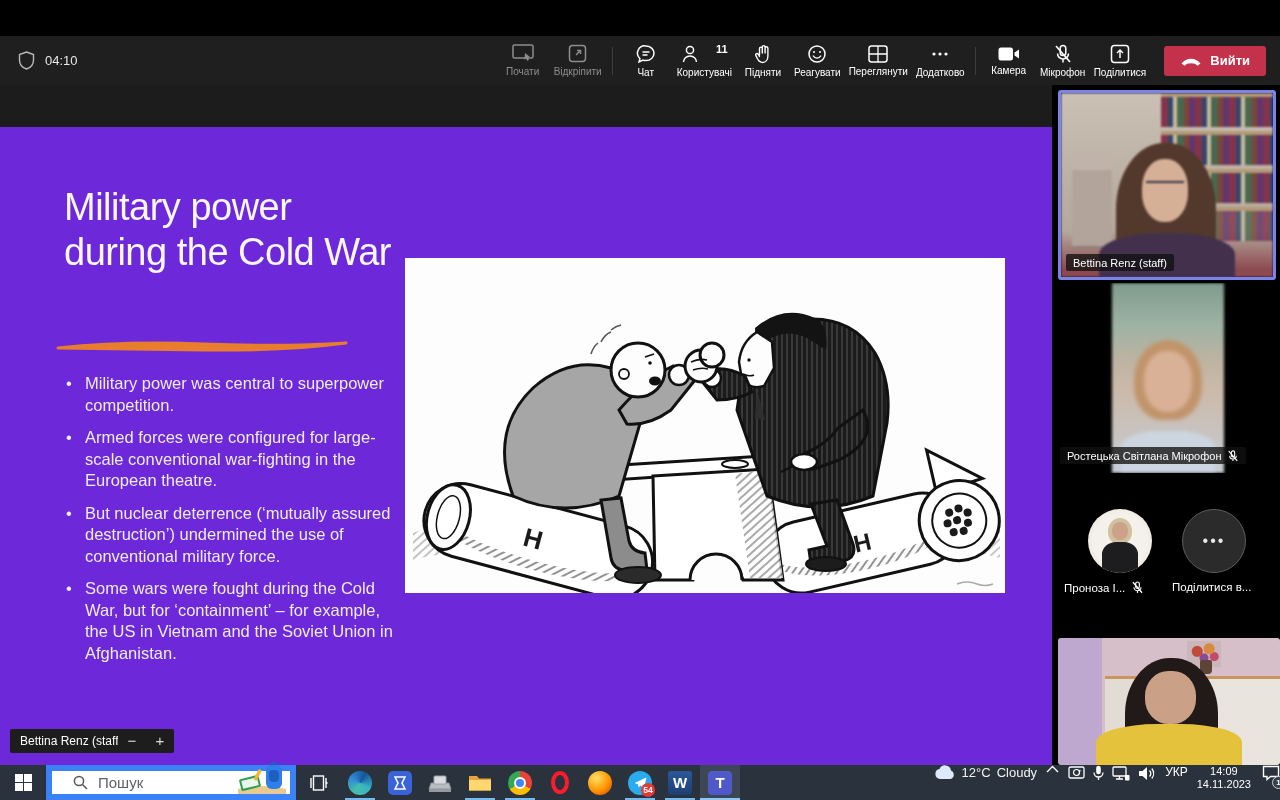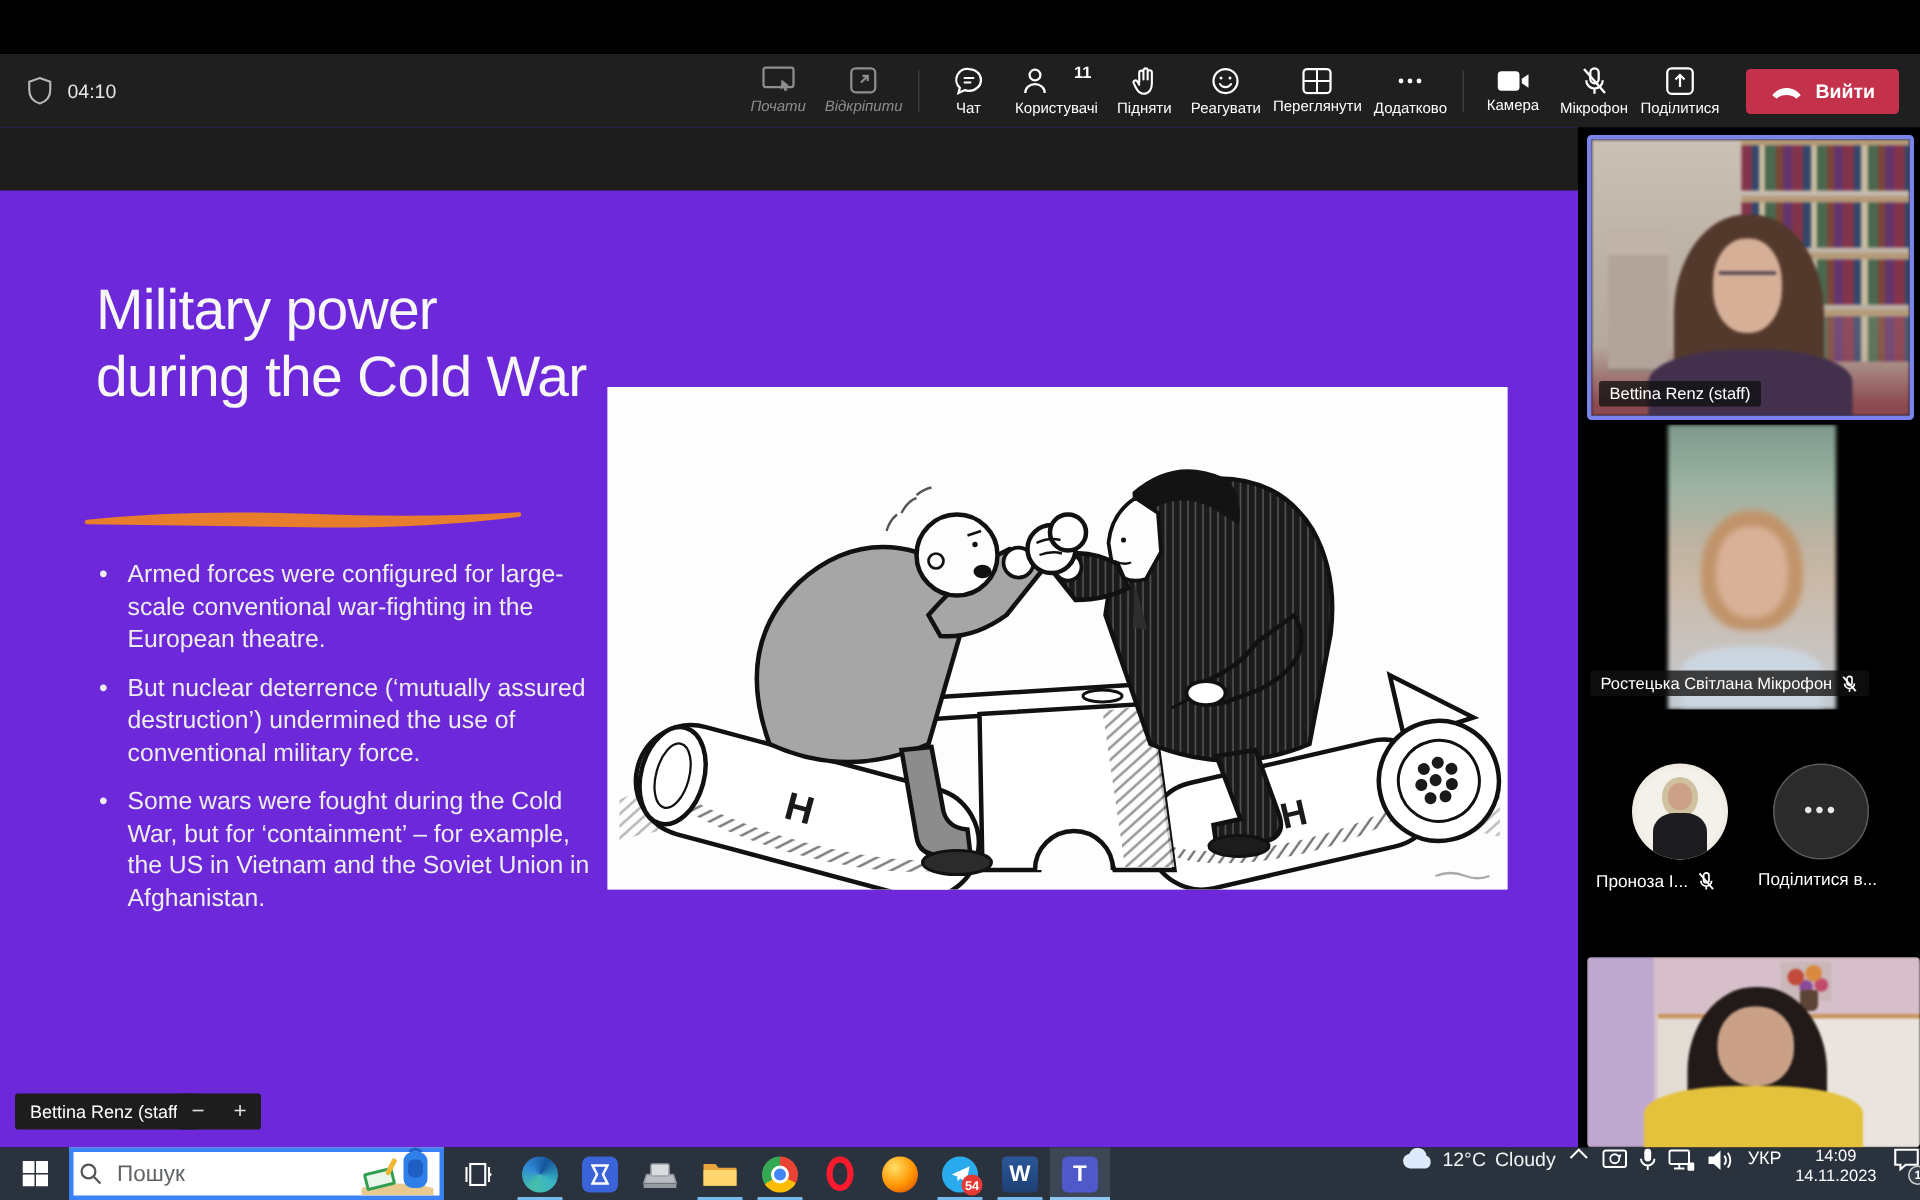--- a/index.html
+++ b/index.html
@@ -16,21 +16,21 @@
 
   
   .toolbar { position:absolute; top:36px; left:0; right:0; height:49px; background:#1f1f1f;
     display:flex; align-items:center; padding:0 10px; }
   .timer-wrap { display:flex; align-items:center; gap:10px; color:#d6d6d6; margin-left:8px; }
   .timer { font-size:13px; color:#e6e6e6; }
   .tb-btn { display:flex; flex-direction:column; align-items:center; justify-content:center;
     gap:3px; min-width:54px; padding:0 4px; height:47px; color:#fff; font-size:10px;
     background:none; border:none; cursor:pointer; white-space:nowrap; }
   .tb-btn .lb { font-size:10px; color:inherit; }
-  .tb-btn.dis { color:#8d8d8d; cursor:default;font-style:italic; }
+  .tb-btn.dis { color:#8d8d8d; cursor:default; }
   .tb-sep { width:1px; height:28px; background:#3c3c3c; margin:0 6px; }
   .grp { display:flex; align-items:center; }
   .grp-disabled { margin-left:auto; }
   .people-wrap { position:relative; display:flex; align-items:flex-start; }
   .people-count { font-size:11px; font-weight:bold; color:#fff; margin-left:17px; margin-top:-1px; }
   .leave-btn { display:flex; align-items:center; gap:8px; background:#c4314b; color:#fff;
     border:none; border-radius:3px; height:30px; padding:0 16px; font-size:13px; font-weight:bold;
     margin-left:14px; margin-right:4px; cursor:pointer; }
 
   
@@ -122,21 +122,21 @@
   .s4-face { position:absolute; left:39%; top:26%; width:23%; height:42%; background:#caa187;
     border-radius:46%; }
   .s4-sweater { position:absolute; left:17%; bottom:-2%; width:66%; height:34%; background:#e5c23c;
     border-radius:42% 42% 0 0; }
 
   
   .taskbar { position:absolute; bottom:0; left:0; right:0; height:35px; background:#2a323d;
     display:flex; align-items:stretch; z-index:10; }
   .tk-start { width:46px; display:flex; align-items:center; justify-content:center; cursor:pointer; }
   .tk-search { width:250px; background:#fff; display:flex; align-items:center; position:relative;
-    padding-left:4px; cursor:text; border:3px solid #3b82f6; }
+    padding-left:21px; cursor:text; border:6px solid #3b82f6; }
   .tk-search input { border:none; outline:none; background:transparent; font-size:15px;
     color:#3c3c3c; width:130px; margin-left:10px; font-family:"Liberation Sans", sans-serif; }
   .tk-search input::placeholder { color:#5f6368; }
   .search-art { position:absolute; right:2px; bottom:0; }
   .tk-btn { width:44px; display:flex; align-items:center; justify-content:center; cursor:pointer;
     position:relative; }
   .task-ic { width:40px; display:flex; align-items:center; justify-content:center; cursor:pointer;
     position:relative; }
   .task-ic.ul::after { content:""; position:absolute; bottom:0; left:5px; right:5px; height:2px;
     background:#76b9ed; }
@@ -290,20 +290,21 @@
   <div class="stage">
     <div class="stage-band"></div>
 
     <div class="slide-title">Military power during the Cold War</div>
 
     <svg class="accent-swoosh" width="296" height="18" viewBox="0 0 296 18">
       <path d="M4 11 Q70 4 150 7 Q230 10 292 6 Q230 14 150 13 Q70 12 4 11 Z" fill="#e87d2e" stroke="#e87d2e" stroke-width="3" stroke-linejoin="round"></path>
     </svg>
 
     <ul class="bullets">
+      <li>Military power was central to superpower competition.</li>
       <li>Armed forces were configured for large-scale conventional war-fighting in the European theatre.</li>
       <li>But nuclear deterrence (‘mutually assured destruction’) undermined the use of conventional military force.</li>
       <li>Some wars were fought during the Cold War, but for ‘containment’ – for example, the US in Vietnam and the Soviet Union in Afghanistan.</li>
     </ul>
 
     <div class="cartoon">
       <svg width="600" height="335" viewBox="0 0 600 335">
         <defs>
           <pattern id="pins" width="5" height="5" patternUnits="userSpaceOnUse">
             <rect width="5" height="5" fill="#1b1b1b"></rect>

